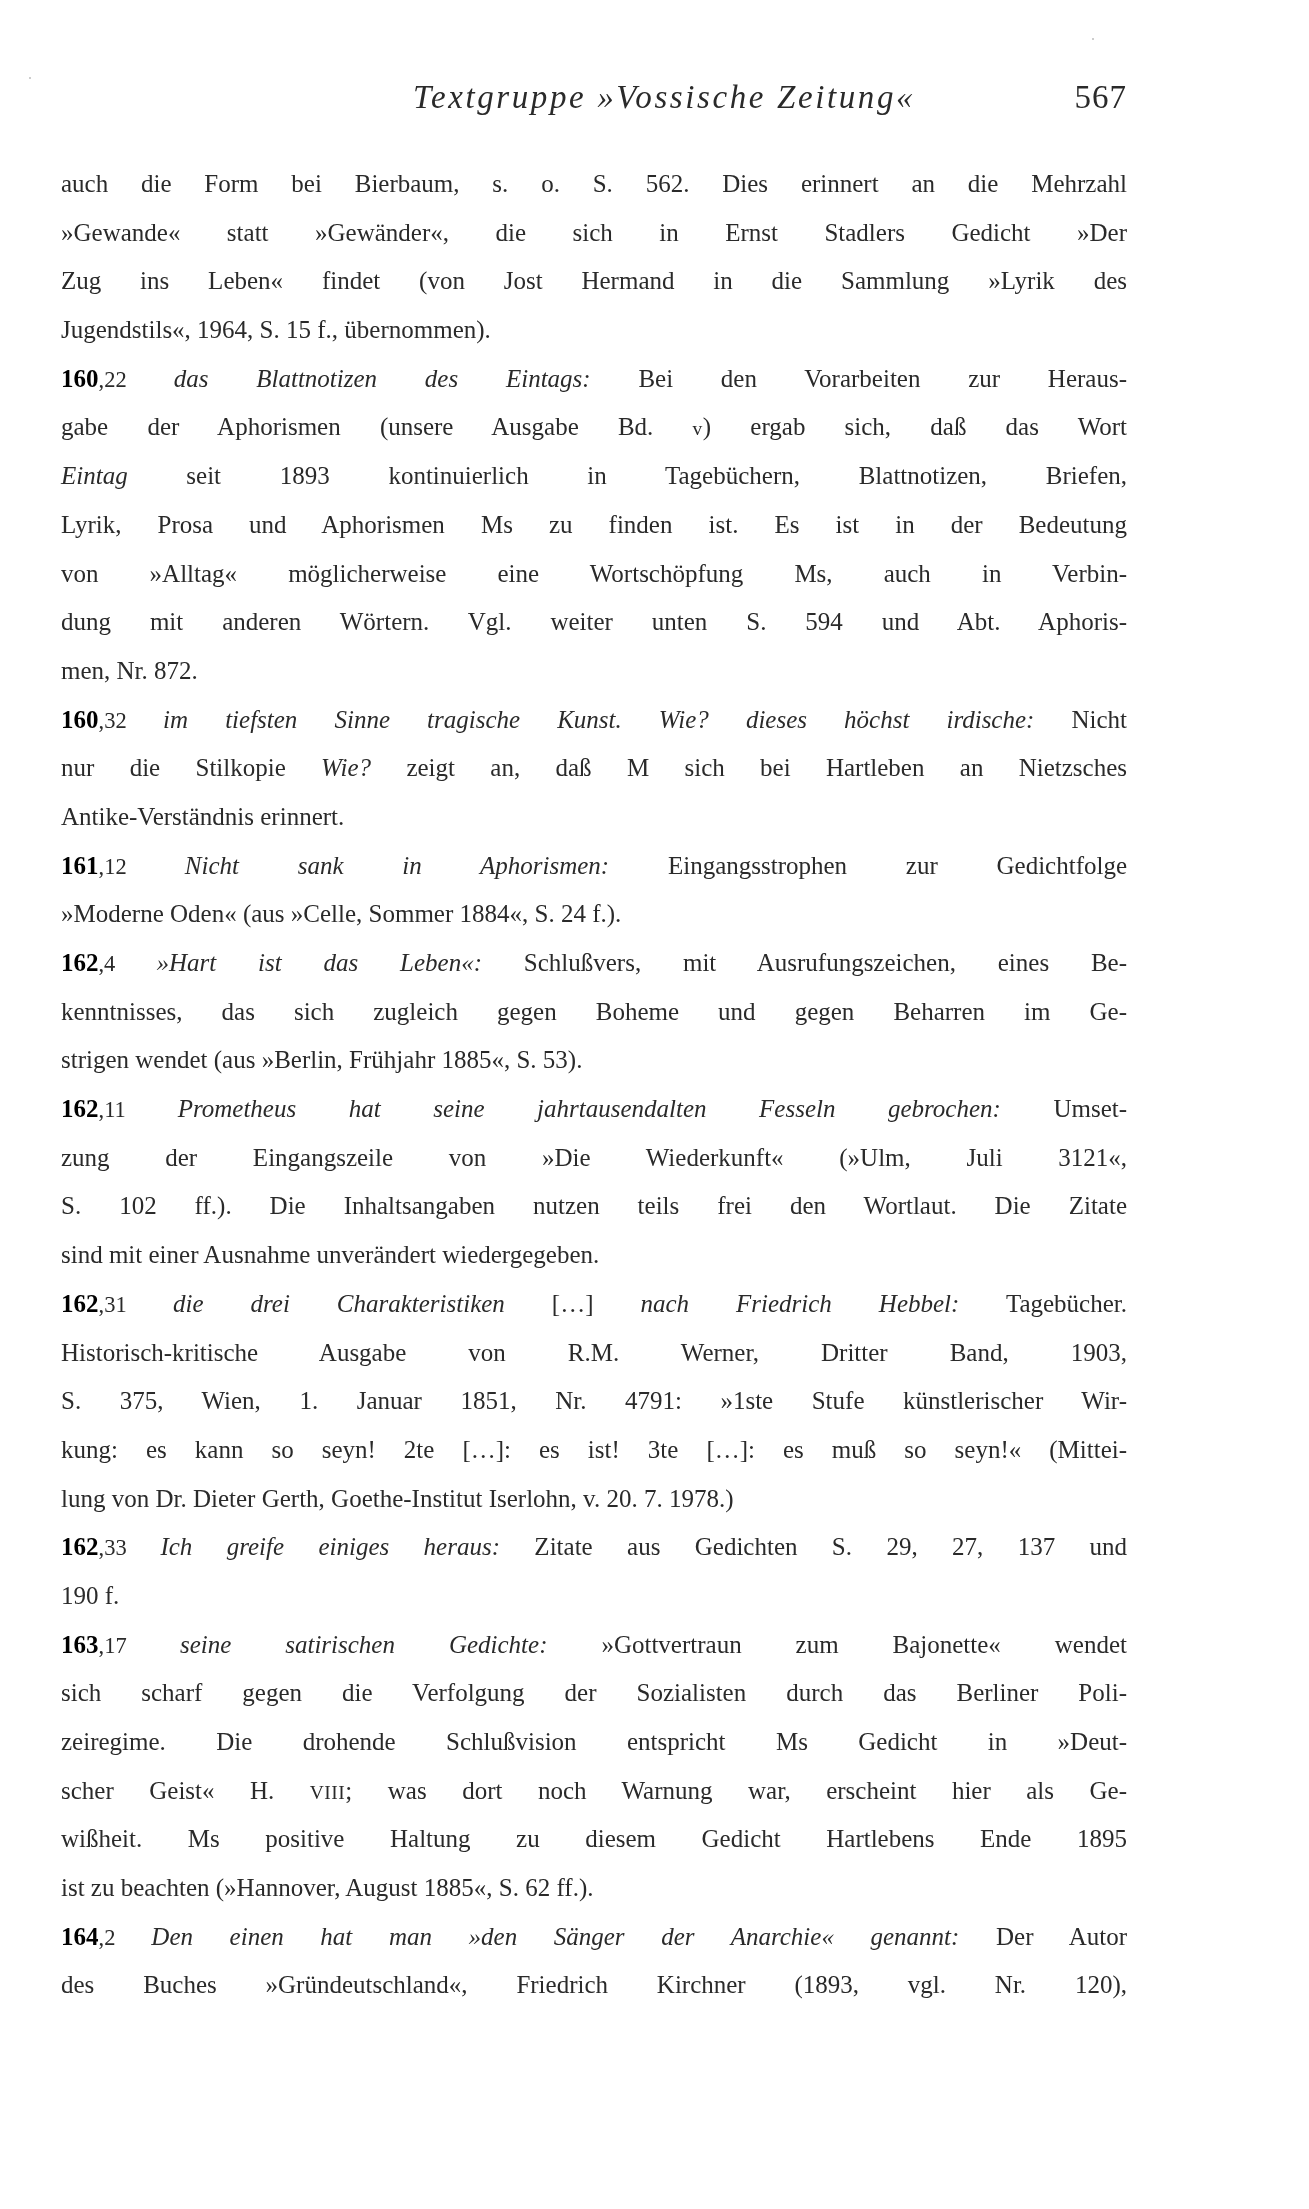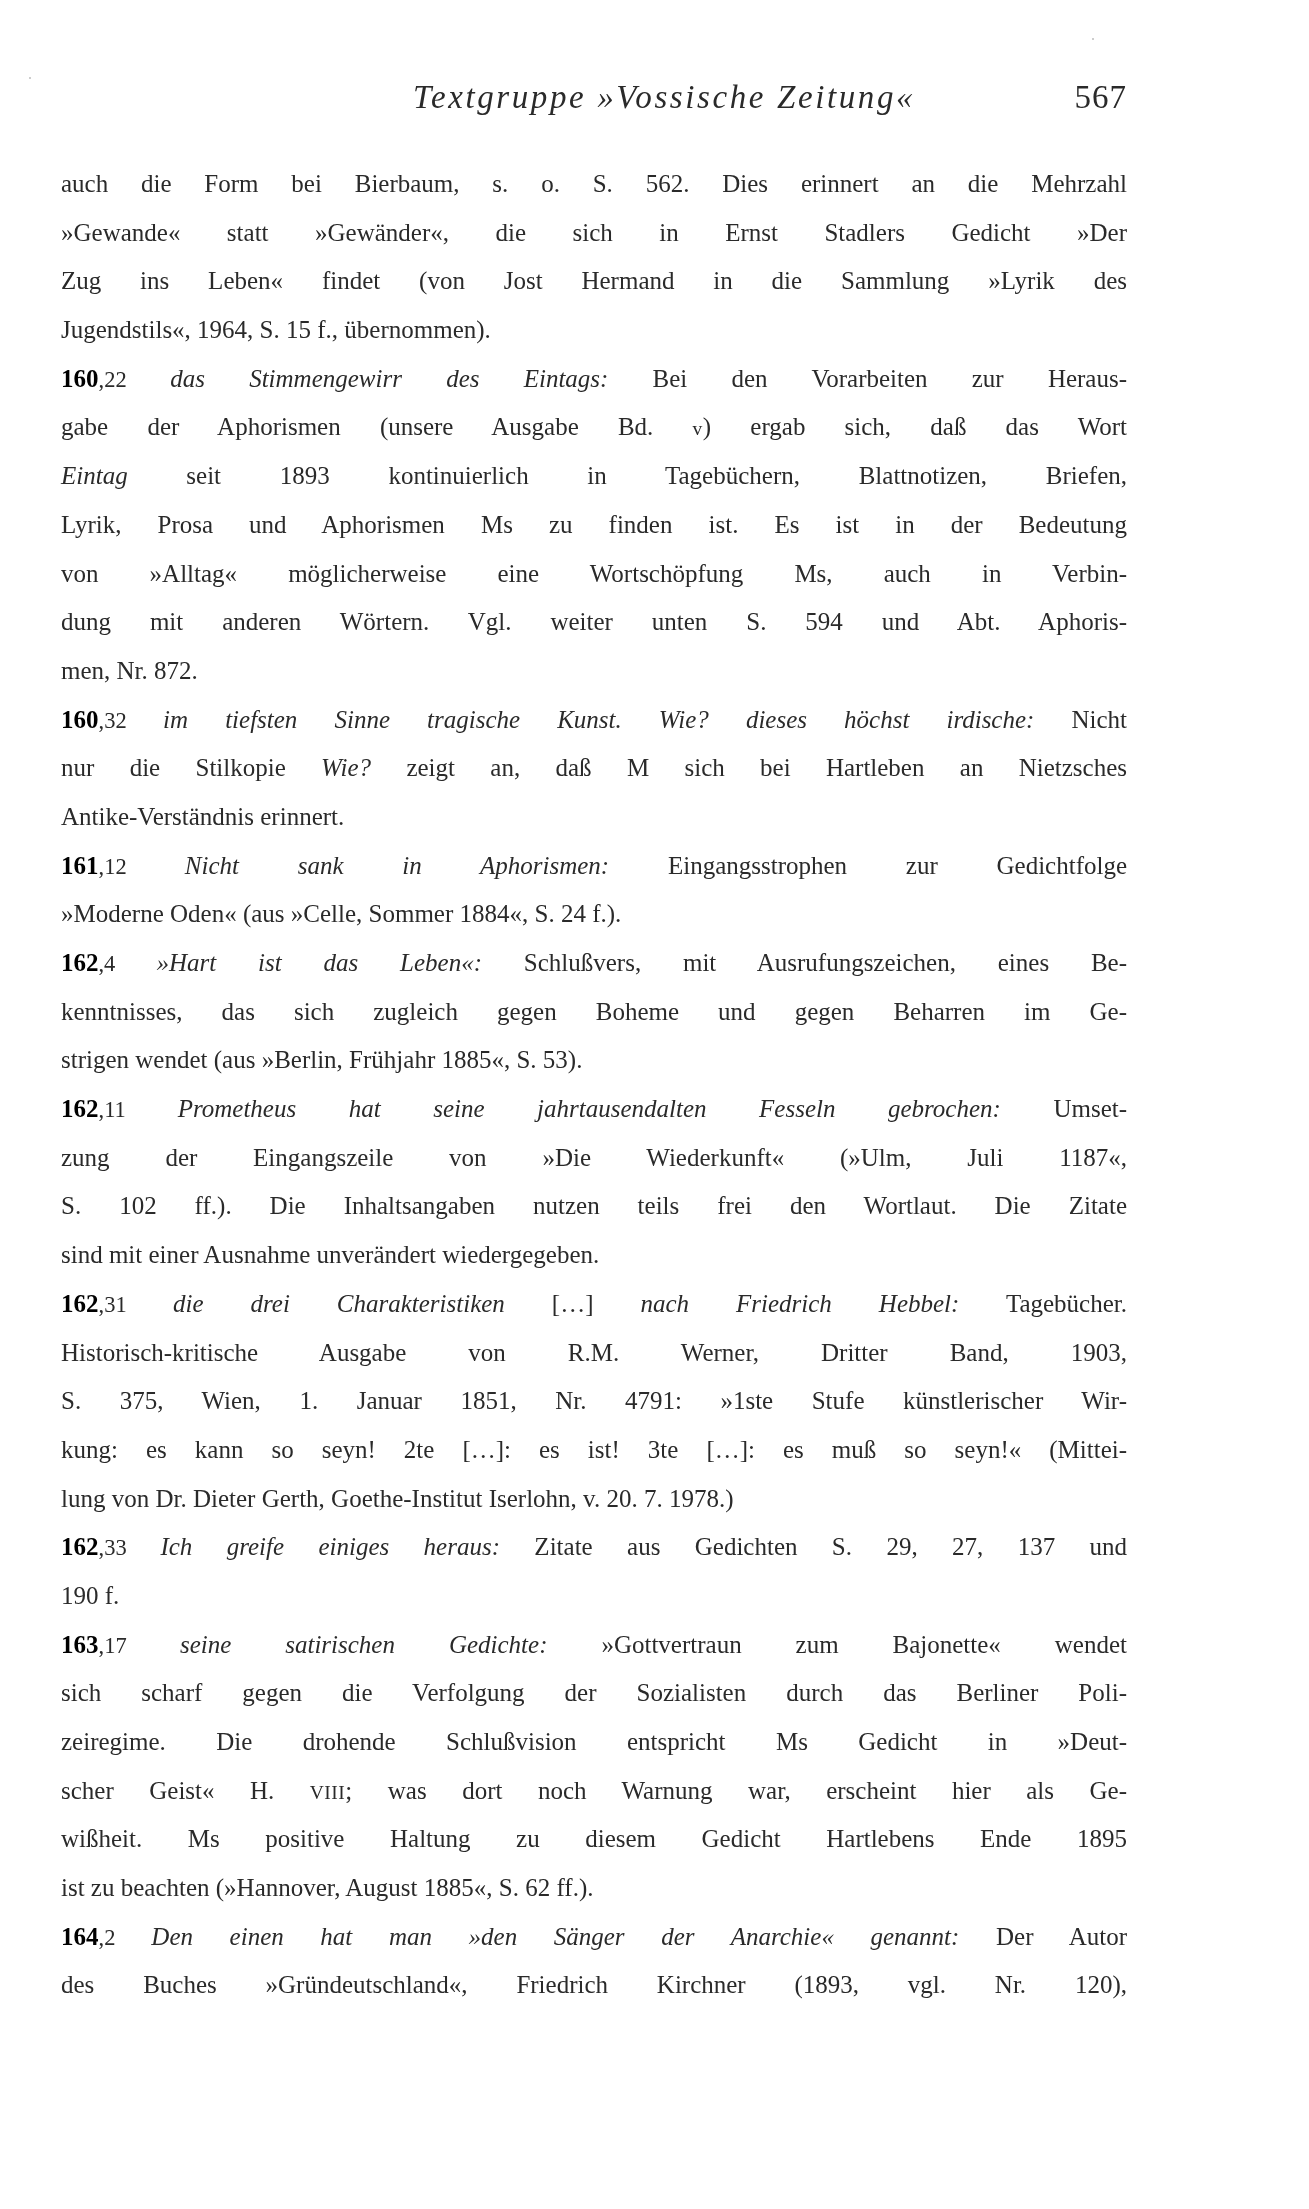--- a/index.html
+++ b/index.html
@@ -83,37 +83,37 @@
   <div class="running-head">
     <span class="running-title">Textgruppe »Vossische Zeitung«</span>
     <span class="page-number">567</span>
   </div>
 
   <div class="body" id="body">
       <div class="line"><span class="seg-n">auch die Form bei Bierbaum, s. o. S. 562. Dies erinnert an die Mehrzahl</span></div>
       <div class="line"><span class="seg-n">»Gewande« statt »Gewänder«, die sich in Ernst Stadlers Gedicht »Der</span></div>
       <div class="line"><span class="seg-n">Zug ins Leben« findet (von Jost Hermand in die Sammlung »Lyrik des</span></div>
       <div class="line last"><span class="seg-n">Jugendstils«, 1964, S. 15 f., übernommen).</span></div>
-      <div class="line"><span class="seg-b">160</span><span class="seg-ref">,22 </span><span class="seg-i">das Stimmengewirr des Eintags:</span><span class="seg-n"> Bei den Vorarbeiten zur Heraus-</span></div>
+      <div class="line"><span class="seg-b">160</span><span class="seg-ref">,22 </span><span class="seg-i">das Blattnotizen des Eintags:</span><span class="seg-n"> Bei den Vorarbeiten zur Heraus-</span></div>
       <div class="line"><span class="seg-n">gabe der Aphorismen (unsere Ausgabe Bd. </span><span class="seg-sc">v</span><span class="seg-n">) ergab sich, daß das Wort</span></div>
       <div class="line"><span class="seg-i">Eintag</span><span class="seg-n"> seit 1893 kontinuierlich in Tagebüchern, Blattnotizen, Briefen,</span></div>
       <div class="line"><span class="seg-n">Lyrik, Prosa und Aphorismen Ms zu finden ist. Es ist in der Bedeutung</span></div>
       <div class="line"><span class="seg-n">von »Alltag« möglicherweise eine Wortschöpfung Ms, auch in Verbin-</span></div>
       <div class="line"><span class="seg-n">dung mit anderen Wörtern. Vgl. weiter unten S. 594 und Abt. Aphoris-</span></div>
       <div class="line last"><span class="seg-n">men, Nr. 872.</span></div>
       <div class="line"><span class="seg-b">160</span><span class="seg-ref">,32 </span><span class="seg-i">im tiefsten Sinne tragische Kunst. Wie? dieses höchst irdische:</span><span class="seg-n"> Nicht</span></div>
       <div class="line" style="letter-spacing: -0.00022096px;"><span class="seg-n">nur die Stilkopie </span><span class="seg-i">Wie?</span><span class="seg-n"> zeigt an, daß M sich bei Hartleben an Nietzsches</span></div>
       <div class="line last"><span class="seg-n">Antike-Verständnis erinnert.</span></div>
       <div class="line"><span class="seg-b">161</span><span class="seg-ref">,12 </span><span class="seg-i">Nicht sank in Aphorismen:</span><span class="seg-n"> Eingangsstrophen zur Gedichtfolge</span></div>
       <div class="line last"><span class="seg-n">»Moderne Oden« (aus »Celle, Sommer 1884«, S. 24 f.).</span></div>
       <div class="line" style="letter-spacing: -0.00022096px;"><span class="seg-b">162</span><span class="seg-ref">,4 </span><span class="seg-i">»Hart ist das Leben«:</span><span class="seg-n"> Schlußvers, mit Ausrufungszeichen, eines Be-</span></div>
       <div class="line"><span class="seg-n">kenntnisses, das sich zugleich gegen Boheme und gegen Beharren im Ge-</span></div>
       <div class="line last"><span class="seg-n">strigen wendet (aus »Berlin, Frühjahr 1885«, S. 53).</span></div>
       <div class="line"><span class="seg-b">162</span><span class="seg-ref">,11 </span><span class="seg-i">Prometheus hat seine jahrtausendalten Fesseln gebrochen:</span><span class="seg-n"> Umset-</span></div>
-      <div class="line"><span class="seg-n">zung der Eingangszeile von »Die Wiederkunft« (»Ulm, Juli 1187«,</span></div>
+      <div class="line"><span class="seg-n">zung der Eingangszeile von »Die Wiederkunft« (»Ulm, Juli 3121«,</span></div>
       <div class="line"><span class="seg-n">S. 102 ff.). Die Inhaltsangaben nutzen teils frei den Wortlaut. Die Zitate</span></div>
       <div class="line last"><span class="seg-n">sind mit einer Ausnahme unverändert wiedergegeben.</span></div>
       <div class="line" style="word-spacing: 0.00195312px;"><span class="seg-b">162</span><span class="seg-ref">,31 </span><span class="seg-i">die drei Charakteristiken</span><span class="seg-n"> […] </span><span class="seg-i">nach Friedrich Hebbel:</span><span class="seg-n"> Tagebücher.</span></div>
       <div class="line"><span class="seg-n">Historisch-kritische Ausgabe von R.M. Werner, Dritter Band, 1903,</span></div>
       <div class="line"><span class="seg-n">S. 375, Wien, 1. Januar 1851, Nr. 4791: »1ste Stufe künstlerischer Wir-</span></div>
       <div class="line"><span class="seg-n">kung: es kann so seyn! 2te […]: es ist! 3te […]: es muß so seyn!« (Mittei-</span></div>
       <div class="line last"><span class="seg-n">lung von Dr. Dieter Gerth, Goethe-Institut Iserlohn, v. 20. 7. 1978.)</span></div>
       <div class="line"><span class="seg-b">162</span><span class="seg-ref">,33 </span><span class="seg-i">Ich greife einiges heraus:</span><span class="seg-n"> Zitate aus Gedichten S. 29, 27, 137 und</span></div>
       <div class="line last"><span class="seg-n">190 f.</span></div>
       <div class="line"><span class="seg-b">163</span><span class="seg-ref">,17 </span><span class="seg-i">seine satirischen Gedichte:</span><span class="seg-n"> »Gottvertraun zum Bajonette« wendet</span></div>

